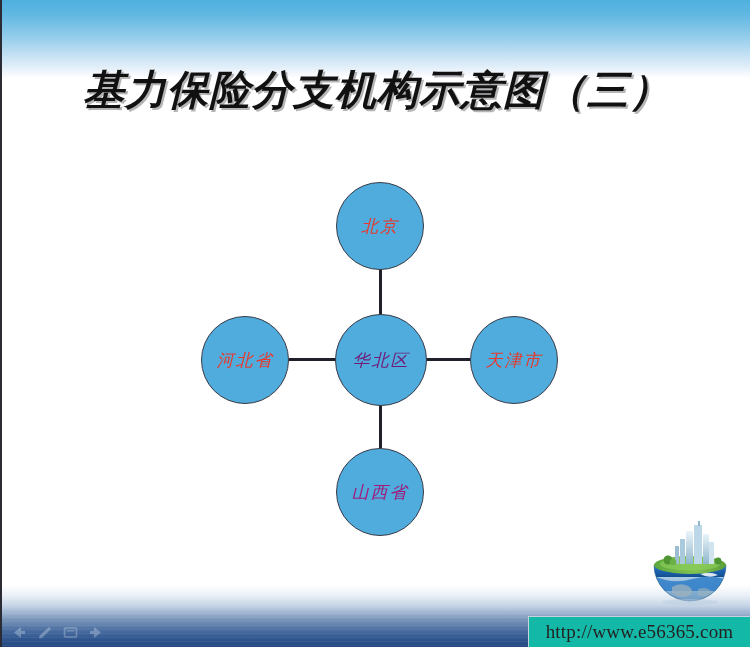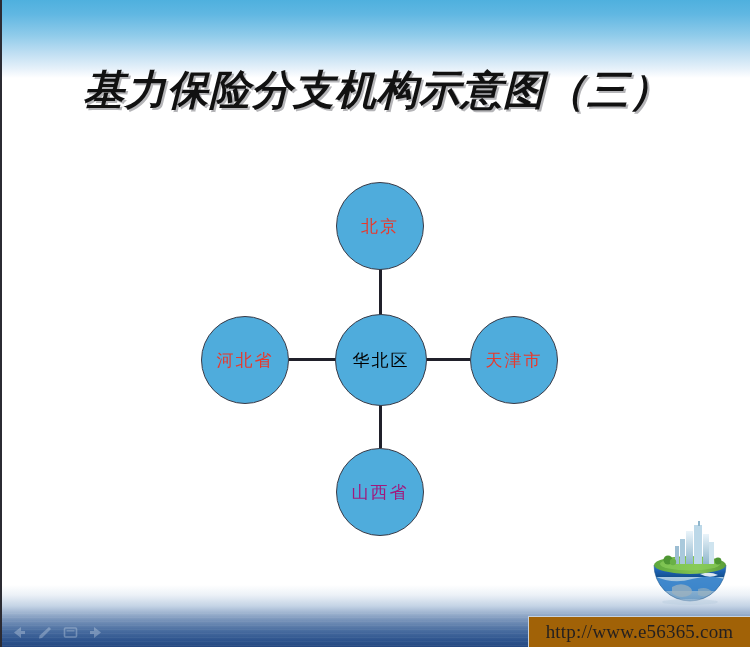--- a/index.html
+++ b/index.html
@@ -117,50 +117,51 @@
 
   .node {
     position: absolute;
     border-radius: 50%;
     background: #4FACDC;
     border: 1.5px solid #3a3a46;
     display: flex;
     align-items: center;
     justify-content: center;
     box-sizing: border-box;
+    font-style: italic;
   }
   .node-label {
     font-family: "Liberation Serif", "DejaVu Serif", serif;
     font-size: 17px;
     font-weight: normal;
     letter-spacing: 2px;
     white-space: nowrap;
     user-select: none;
   }
   .label-red    { color: #E8392C; }
   .label-purple { color: #A2187C; text-align: center; }
-  .label-dark   { color: #000000; }
+  .label-dark   { color: #701a75; }
 
   
   .logo {
     position: absolute;
     right: 12px;
     bottom: 42px;
     width: 96px;
     height: 88px;
   }
 
   
   .url-bar {
     position: absolute;
     right: 0;
     bottom: 0;
     width: 222px;
     height: 31px;
-    background: #a16207;
+    background: #14b8a6;
     border-left: 1px solid #c8d2de;
     border-top: 1px solid #c8d2de;
     display: flex;
     align-items: center;
     justify-content: center;
     box-sizing: border-box;
   }
   .url-text {
     font-family: "Liberation Serif", "DejaVu Serif", serif;
     font-size: 19px;

